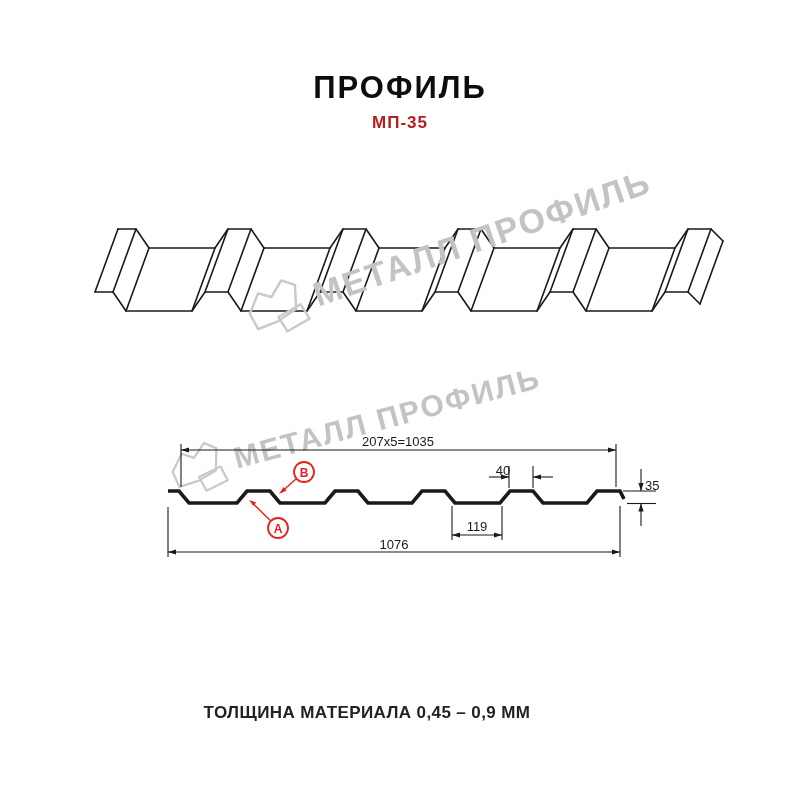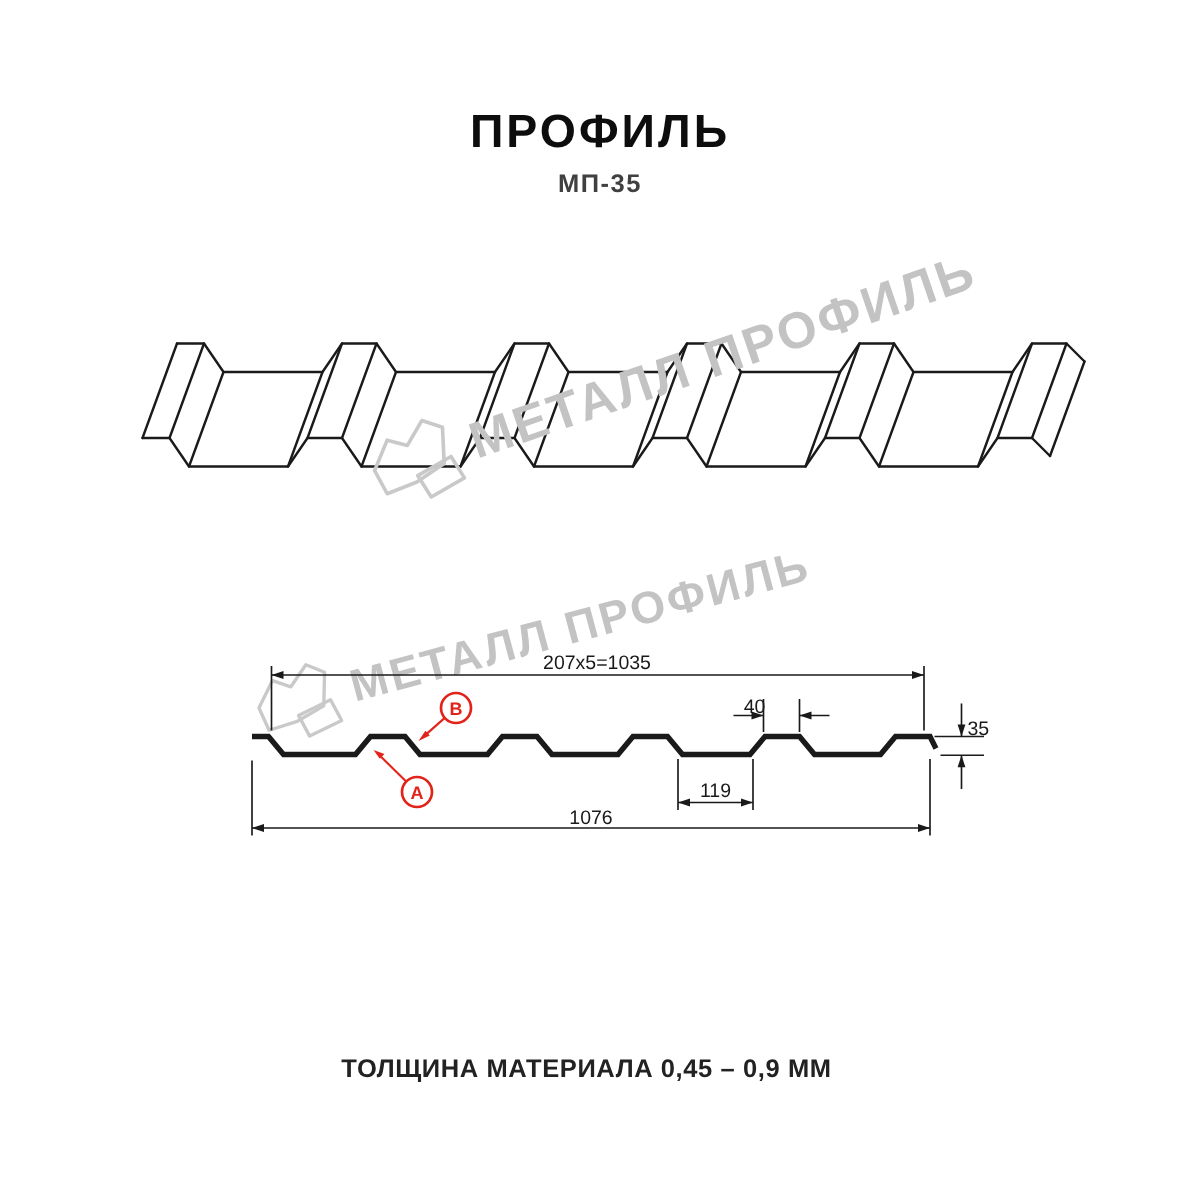--- a/index.html
+++ b/index.html
@@ -8,26 +8,26 @@
     font-family:"Liberation Sans","DejaVu Sans",sans-serif;color:#111;
   }
   .abs{position:absolute;}
   
   #title{
     top:70px;left:0;width:800px;text-align:center;
     font-size:31px;font-weight:700;letter-spacing:2px;color:#0d0d0d;
   }
   #subtitle{
     top:113px;left:0;width:800px;text-align:center;
-    font-size:17px;font-weight:600;letter-spacing:1px;color:#404040;
+    font-size:17px;font-weight:600;letter-spacing:1px;color:#b91c1c;
   }
   
   #footer-note{
     top:703px;left:0;width:734px;text-align:center;
-    font-size:17px;font-weight:600;letter-spacing:.4px;color:#222;margin-left:24px;
+    font-size:17px;font-weight:600;letter-spacing:.4px;color:#222;
   }
   
   #sheet3d{left:80px;top:210px;z-index:1;}
   #dimdraw{left:140px;top:425px;z-index:3;}
   
   .watermark{
     display:flex;align-items:center;gap:8px;z-index:2;
     pointer-events:none;white-space:nowrap;
   }
   .watermark .wm-text{

